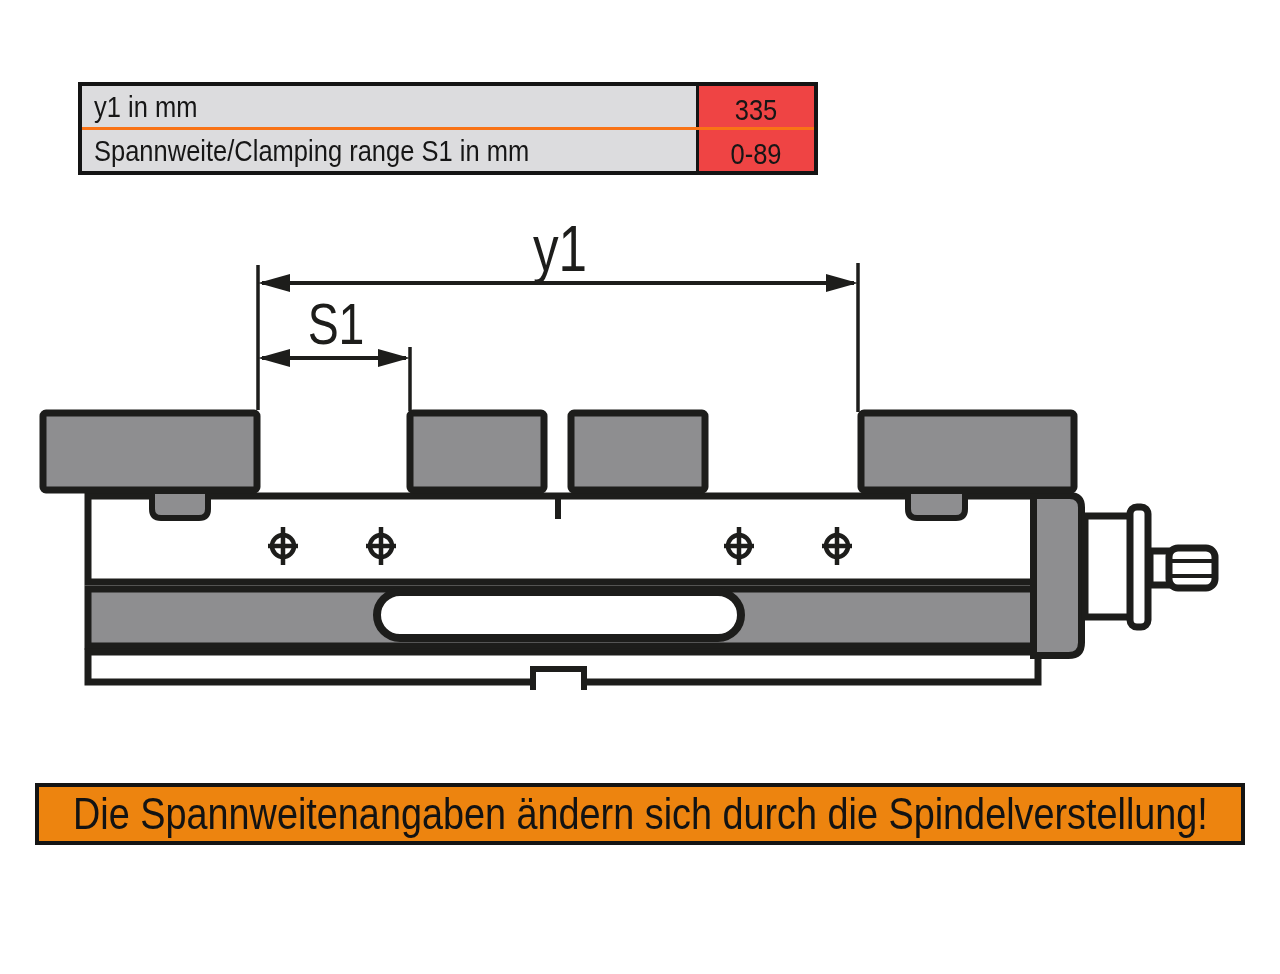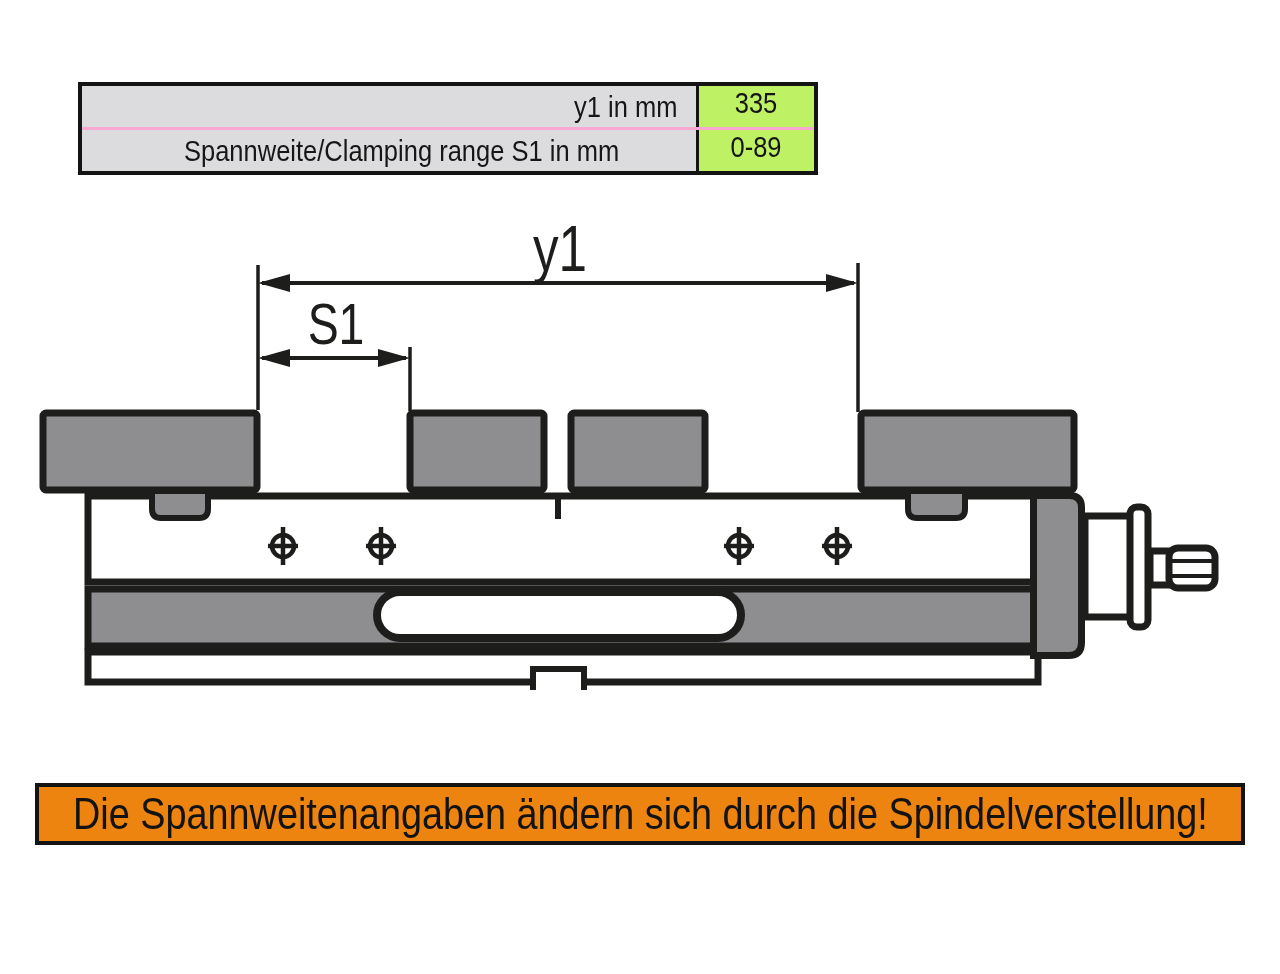--- a/index.html
+++ b/index.html
@@ -13,24 +13,24 @@
   .gfs {fill:#8e8e90;stroke:#1d1d1b;stroke-width:7;}
   .gfs6{fill:#8e8e90;stroke:#1d1d1b;stroke-width:6;}
   .ln  {stroke:#1d1d1b;fill:none;}
   .arw {fill:#1d1d1b;stroke:none;}
   .dimtext{font-family:"Liberation Sans",sans-serif;fill:#1d1d1b;text-anchor:middle;}
 
   
   .spec-table{position:absolute;left:78px;top:82px;width:740px;
       border:4px solid #141414;background:#fff;box-sizing:border-box;}
   .trow{display:flex;height:41px;}
-  .trow.second{border-top:3px solid #f9a8d4;}
+  .trow.second{border-top:3px solid #f97316;}
   .tlabel{width:617px;background:#dcdcde;border-right:3px solid #141414;
-      display:flex;align-items:center;padding-left:12px;box-sizing:border-box;overflow:hidden;justify-content:flex-end;}
-  .tvalue{flex:1;display:flex;align-items:flex-start;justify-content:center;background:#bef264;}
+      display:flex;align-items:center;padding-left:12px;box-sizing:border-box;overflow:hidden;}
+  .tvalue{flex:1;display:flex;align-items:flex-end;justify-content:center;background:#ef4444;}
   .tlabel span{font-size:30px;transform:scaleX(0.85);transform-origin:left center;white-space:nowrap;}
   .tvalue span{font-size:30px;transform:scaleX(0.85);transform-origin:center;white-space:nowrap;}
 
   
   .banner{position:absolute;left:35px;width:1210px;height:62px;background:#ed840f;
       border:4px solid #141414;box-sizing:border-box;
       display:flex;align-items:center;justify-content:center;overflow:hidden;text-align:right;}
   .banner.de{top:783px;}
   .banner.en{top:855px;}
   .banner span{font-size:45px;color:#131313;transform:scaleX(0.84);

